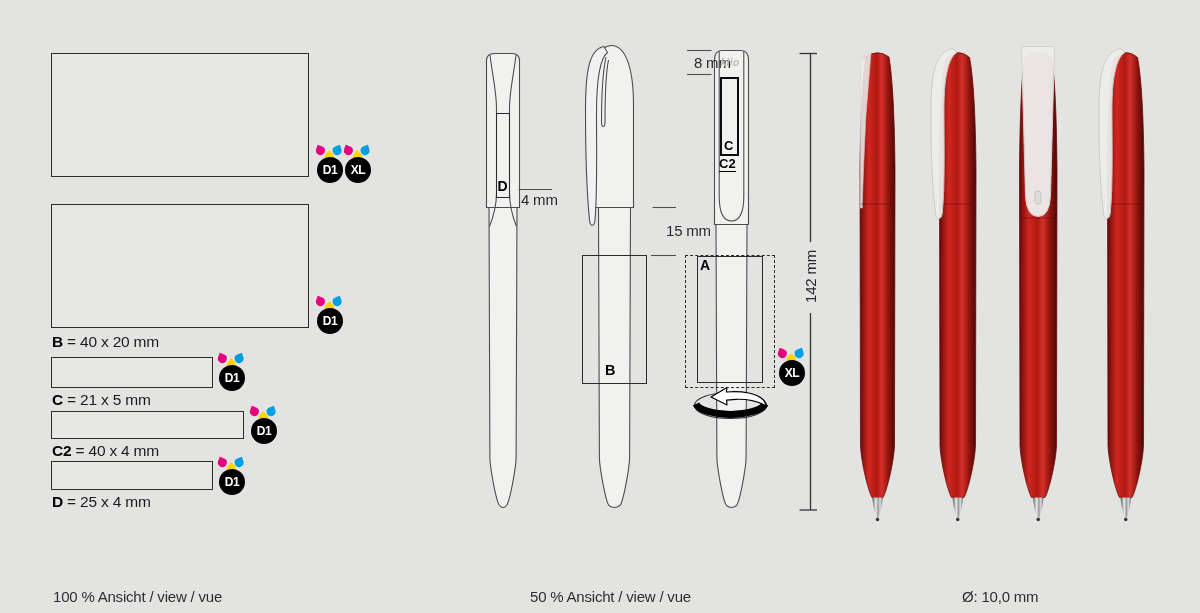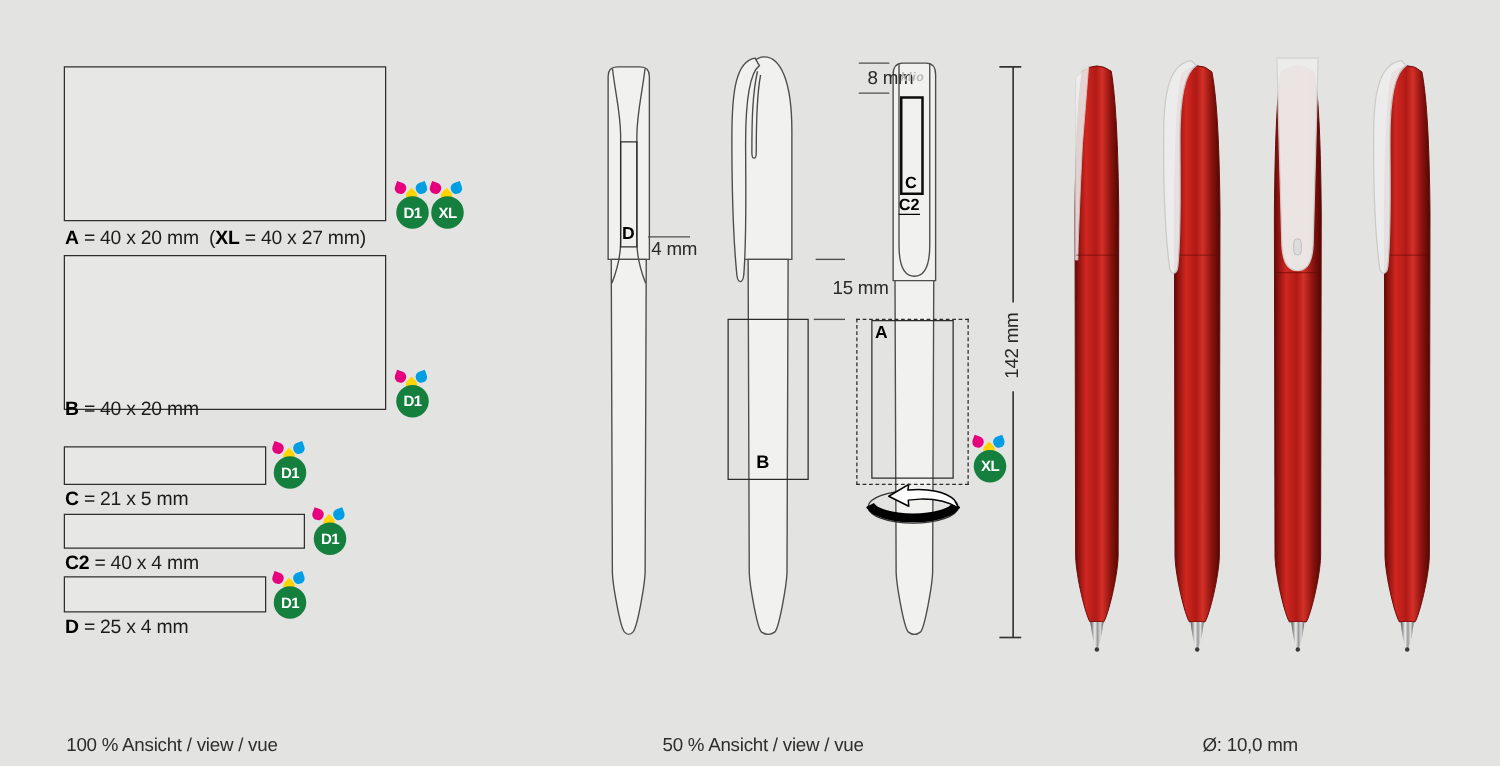--- a/index.html
+++ b/index.html
@@ -10,60 +10,55 @@
   .box{position:absolute;border:1.6px solid #2e2e2e;background:#e7e7e6;box-sizing:border-box;}
   .arealabel{position:absolute;font-size:15.5px;letter-spacing:-0.2px;color:#1c1c1c;white-space:nowrap;}
   .arealabel b{color:#000;}
   
   .ink-icon{position:absolute;width:34px;height:38px;}
   .ink-icon .drop{position:absolute;width:8.5px;height:8.5px;border-radius:0 50% 50% 50%;}
   .ink-icon .drop.m{background:#e6007e;left:2px;top:1px;transform:rotate(20deg);}
   .ink-icon .drop.y{background:#ffd400;left:11px;top:7px;transform:rotate(45deg);}
   .ink-icon .drop.c{background:#009ee3;left:19px;top:1px;transform:rotate(70deg);}
   .ink-icon .bubble{position:absolute;left:3px;top:12px;width:26px;height:26px;border-radius:50%;
-      background:#15803d;color:#fff;font-weight:bold;font-size:12px;letter-spacing:-0.5px;
+      background:#000000;color:#fff;font-weight:bold;font-size:12px;letter-spacing:-0.5px;
       display:flex;align-items:center;justify-content:center;font-style:normal;}
   
   .zrect{position:absolute;box-sizing:border-box;background:transparent;}
   .zrect.solid{border:1.3px solid #2b2b2b;}
   .zrect.dashed{border:1.3px dashed #2b2b2b;}
   .zrect.thick{border:2.6px solid #0c0c0c;}
   .zletter{position:absolute;font-weight:bold;color:#000;}
   .dimtext{position:absolute;font-size:15px;color:#2a2a2a;white-space:nowrap;letter-spacing:-0.2px;}
   .brand{position:absolute;font-size:10px;font-weight:bold;color:#b9b9b7;letter-spacing:0.5px;font-style:italic;}
   .footer{position:absolute;top:588px;font-size:15px;color:#2e2e2e;letter-spacing:-0.2px;white-space:nowrap;}
   svg{position:absolute;}
 </style>
 </head>
 <body>
 
 <div class="canvas">
 
 
   <div class="box" style="left:51px;top:53px;width:258px;height:124px;"></div>
-  <div class="arealabel" style="left:52px;top:182px;">
-    <b>A</b>
-    <span>= 40 x 20 mm</span>&nbsp;&nbsp;<span>(</span><b>XL</b>
-    <span>= 40 x 27 mm</span><span>)</span>
-  </div>
   <span class="ink-icon" style="left:314px;top:145px;">
     <i class="drop m"></i>
       <i class="drop y"></i>
       <i class="drop c"></i>
     <b class="bubble">D1</b>
   </span>
   <span class="ink-icon" style="left:342px;top:145px;">
     <i class="drop m"></i>
       <i class="drop y"></i>
       <i class="drop c"></i>
     <b class="bubble">XL</b>
   </span>
 
   <div class="box" style="left:51px;top:204px;width:258px;height:124px;"></div>
-  <div class="arealabel" style="left:52px;top:319px;">
+  <div class="arealabel" style="left:52px;top:333px;">
     <b>B</b>
     <span>= 40 x 20 mm</span>
   </div>
   <span class="ink-icon" style="left:314px;top:296px;">
     <i class="drop m"></i>
       <i class="drop y"></i>
       <i class="drop c"></i>
     <b class="bubble">D1</b>
   </span>
 

